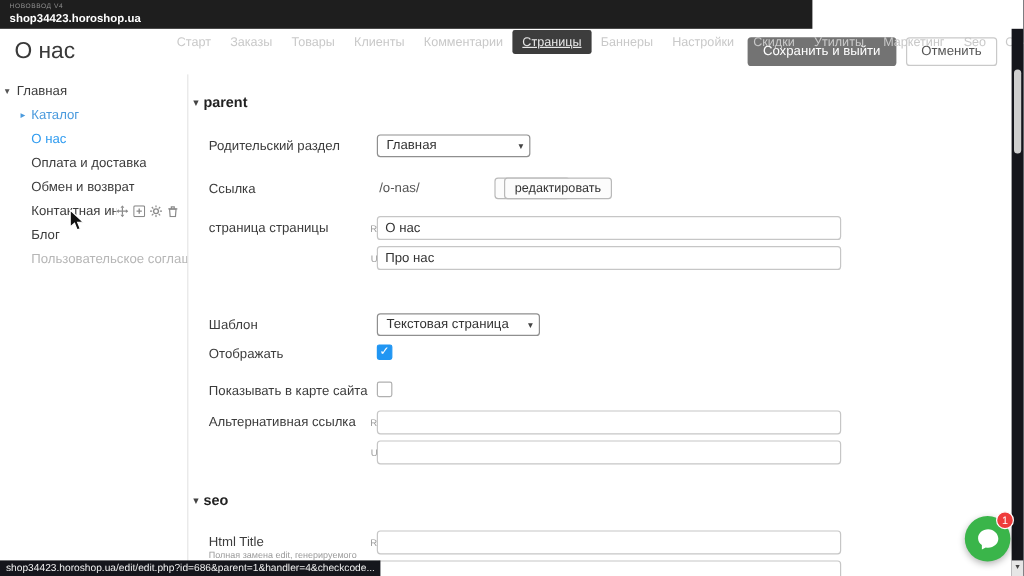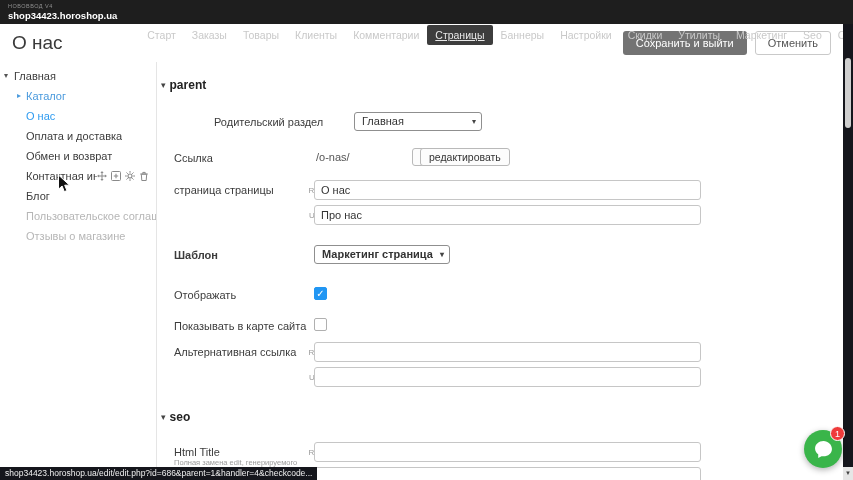--- a/index.html
+++ b/index.html
@@ -1,21 +1,21 @@
 <!DOCTYPE html>
 <html><head>
 <meta charset="utf-8">
 <style>
   * { margin:0; padding:0; box-sizing:border-box; }
   html,body { width:853px; height:480px; overflow:hidden; background:#101018; }
   .screen { position:relative; width:853px; height:480px; overflow:hidden;
             font-family:"Liberation Sans", sans-serif; background:#fff; }
 
   
-  .topbar { position:absolute; top:0; left:0; width:853px; height:24px;
+  .topbar { position:absolute; top:0; left:0; width:677px; height:24px;
             background:#1e1e1e; display:flex; align-items:center; z-index:30; }
   .logo { margin-left:8px; display:flex; flex-direction:column; line-height:1; cursor:pointer; }
   .logo-sub  { font-size:5.5px; color:#8f8f8f; letter-spacing:0.5px; }
   .logo-main { font-size:9.5px; color:#fff; font-weight:bold; margin-top:1px; }
   .nav { display:flex; margin-left:22px; align-items:center; }
   .nav-item { color:#c9c9c9; font-size:10.5px; padding:4px 8px; border-radius:2px;
               white-space:nowrap; cursor:pointer;margin-top:45px; }
   .nav-item.active { background:#3d3d3d; color:#e8e8e8;text-decoration:underline; }
 
   
@@ -169,37 +169,34 @@
           <path d="M1.2 3h7.6M3.8 2.8V1.4h2.4v1.4" fill="none" stroke="#8a8a8a"></path>
         </svg>
       </span>
     </div>
     <div class="tree-item child">
       <span class="lbl">Блог</span>
     </div>
     <div class="tree-item child disabled">
       <span class="lbl">Пользовательское соглашение</span>
     </div>
-    <div class="tree-item child disabled">
-      <span class="lbl">Отзывы о магазине</span>
-    </div>
   </div>
 
   <svg class="cursor" width="14" height="20" viewBox="0 0 14 20">
     <path d="M1.5 1v14.2l3.6-3.2 2.2 5.6 2.6-1-2.2-5.4h4.8z" fill="#111" stroke="#fff" stroke-width="1"></path>
   </svg>
 
   <div class="content">
 
     <div class="sect-head" style="top:16px;">
       <span class="caret">▾</span>
       <span class="txt">parent</span>
     </div>
 
-    <div class="frow" style="top:50px;margin-left:40px;">
+    <div class="frow" style="top:50px;">
       <span class="flabel">Родительский раздел</span>
       <div class="sel">
         <span>Главная</span>
         <span class="selarr">▾</span>
       </div>
     </div>
 
     <div class="frow" style="top:86px;">
       <span class="flabel">Ссылка</span>
       <span class="linkpath">/o-nas/</span>
@@ -210,24 +207,24 @@
     <div class="frow" style="top:118px;">
       <span class="flabel">страница страницы</span>
       <span class="lang">RU</span>
       <input class="tinput" type="text" value="О нас" style="">
     </div>
     <div class="frow" style="top:143px;">
       <span class="lang">UA</span>
       <input class="tinput" type="text" value="Про нас" style="">
     </div>
 
-    <div class="frow" style="top:183px;font-weight:bold;">
+    <div class="frow" style="top:199px;">
       <span class="flabel">Шаблон</span>
       <div class="sel" style="width:136px;">
-        <span>Маркетинг страница</span>
+        <span>Текстовая страница</span>
         <span class="selarr">▾</span>
       </div>
     </div>
 
     <div class="frow" style="top:254px;">
       <span class="flabel">Показывать в карте сайта</span>
       <span class="cb"></span>
     </div>
 
     <div class="frow" style="top:223px;">

